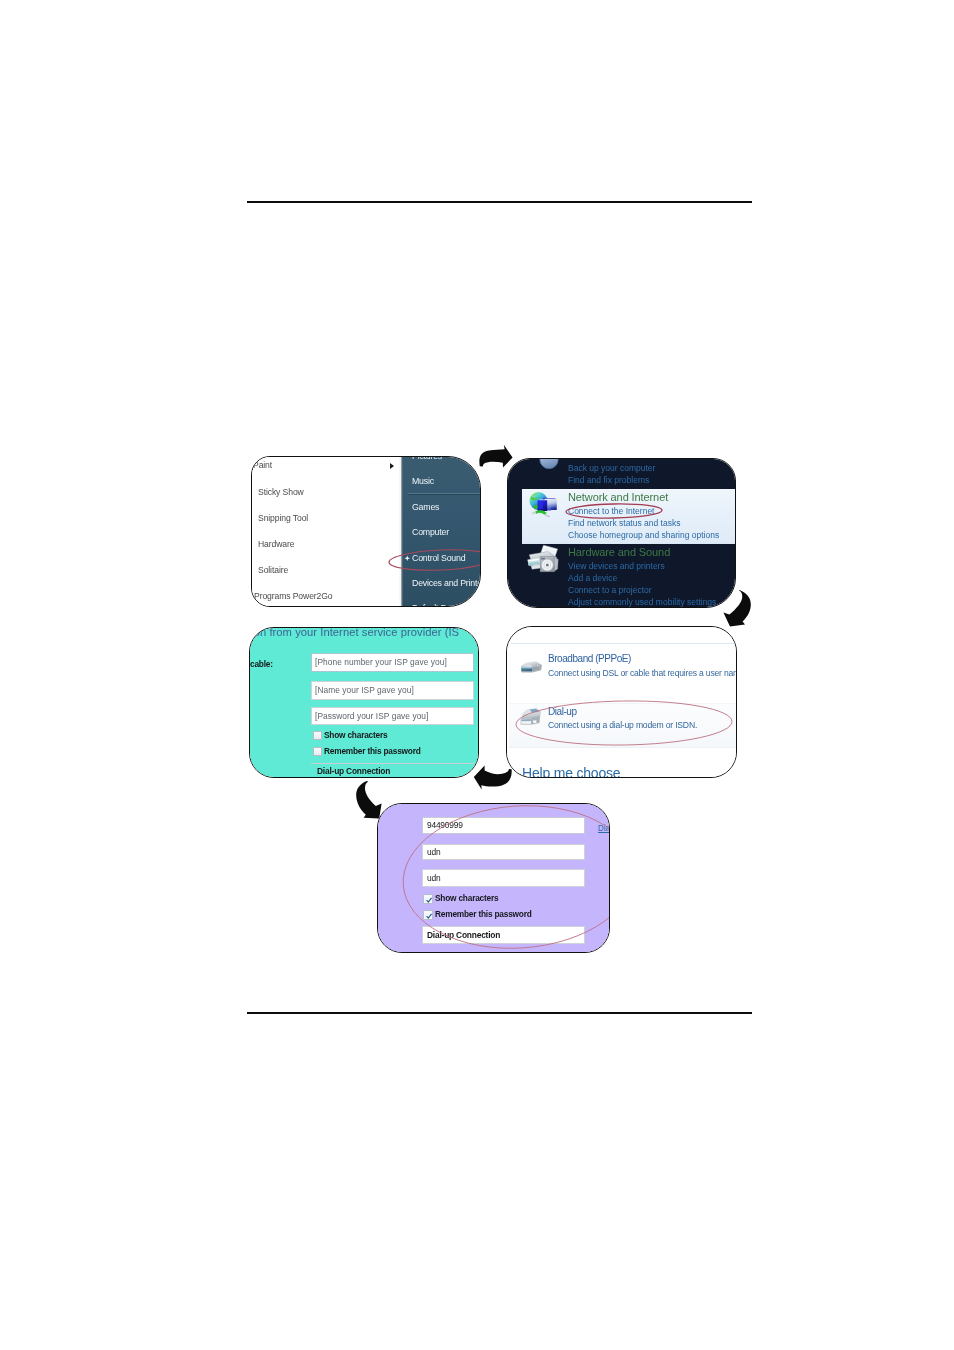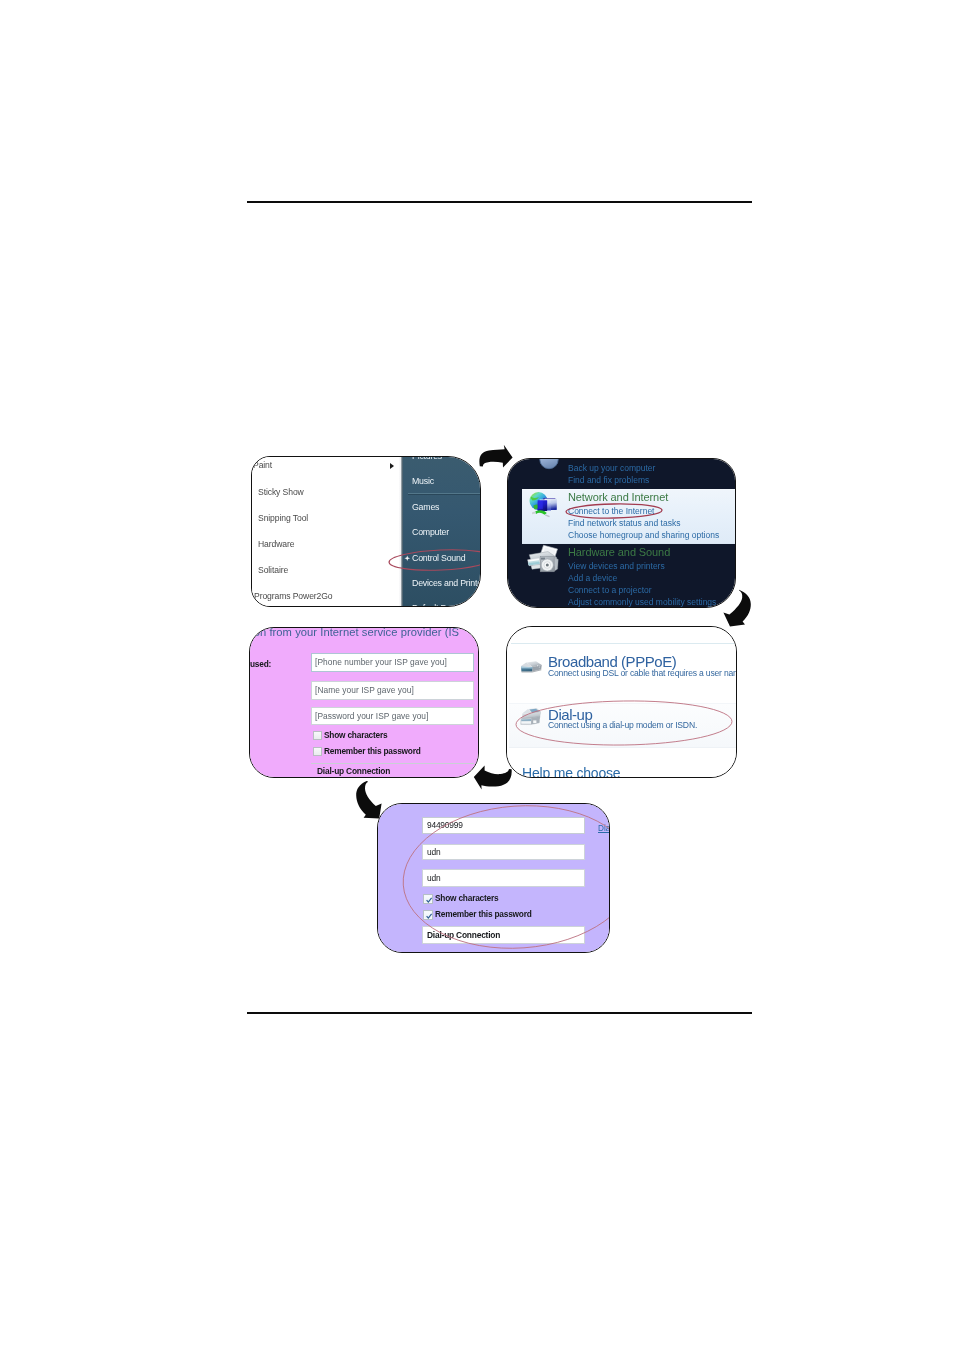--- a/index.html
+++ b/index.html
@@ -40,21 +40,21 @@
        background:linear-gradient(180deg,#eff5fb 0%,#e6f0fa 50%,#dfebf7 100%);
        border-top:1px solid #f4f8fc;border-bottom:1px solid #dae7f4;}
   #p2 .h{position:absolute;font-size:11.0px;color:#3c7a45;white-space:nowrap;
        letter-spacing:-0.1px;}
   #p2 .a{position:absolute;font-size:8.5px;color:#2b6aa5;white-space:nowrap;
        letter-spacing:0px;}
   #p2 .ico{position:absolute;}
 
   
   #p3{left:249px;top:627px;width:230px;height:151px;border-radius:25px;}
-  #p3 .fm{position:absolute;left:-4px;top:-4px;width:262px;height:170px;background:#f0abfc;}
+  #p3 .fm{position:absolute;left:-4px;top:-4px;width:262px;height:170px;background:#5eead4;}
   #p3 .hd{position:absolute;font-size:11.2px;color:#3f6295;white-space:nowrap;
        letter-spacing:0.05px;}
   #p3 .lb{position:absolute;font-size:8.3px;color:#16181b;white-space:nowrap;font-weight:bold;
        letter-spacing:-0.2px;}
   #p3 .inp{position:absolute;box-sizing:border-box;background:#fff;
        border:1px solid #cdd3d9;}
   #p3 .inp.focus{border-color:#aec5d4;}
   #p3 .ph{position:absolute;font-size:8.4px;color:#5e666d;white-space:nowrap;
        letter-spacing:0.05px;}
   #p3 .cb{position:absolute;width:9px;height:9px;box-sizing:border-box;
@@ -64,21 +64,21 @@
   #p3 .nm{position:absolute;font-size:8.4px;color:#16181b;white-space:nowrap;font-weight:bold;
        letter-spacing:-0.2px;}
   #p3 .hr{position:absolute;height:1px;background:#c9cfd5;}
 
   
   #p4{left:506px;top:626px;width:231px;height:152px;border-radius:26px;}
   #p4 .ct{position:absolute;left:-4px;top:-4px;width:262px;height:170px;background:#fff;}
   #p4 .rowhl{position:absolute;left:6px;width:256px;
        background:linear-gradient(180deg,#fcfdfe,#f5f8fb);
        border-top:1px solid #f3f6f9;border-bottom:1px solid #eef2f6;}
-  #p4 .t{position:absolute;font-size:15px;color:#2f62a0;white-space:nowrap;
+  #p4 .t{position:absolute;font-size:10px;color:#2f62a0;white-space:nowrap;
        letter-spacing:-0.45px;}
   #p4 .d{position:absolute;font-size:8.6px;color:#35689f;white-space:nowrap;
        letter-spacing:-0.2px;}
   #p4 .hlk{position:absolute;font-size:14px;color:#2a6ba8;white-space:nowrap;
        text-decoration:underline;letter-spacing:-0.2px;}
   #p4 .sep{position:absolute;height:1px;background:#dbeaf0;}
 
   
   #p5{left:377px;top:803px;width:233px;height:150px;border-radius:25px;}
   #p5 .fm{position:absolute;left:-4px;top:-4px;width:262px;height:170px;background:#c4b5fd;}
@@ -245,21 +245,21 @@
       <div class="a" style="left:64px;top:142px;">Adjust commonly used mobility settings</div>
       <svg style="position:absolute;left:0;top:0;width:258px;height:170px;overflow:visible;" viewBox="0 0 258 170">
         <ellipse cx="110" cy="56" rx="48" ry="7" transform="rotate(-1 110 56)" fill="none" stroke="#a23c50" stroke-width="1.3"></ellipse>
       </svg>
     </div>
   </div>
 
   <div class="panel" id="p3">
     <div class="fm">
       <div class="hd" style="left:2px;top:2px;">tion from your Internet service provider (IS</div>
-      <div class="lb" style="left:4px;top:35px;">used:</div>
+      <div class="lb" style="left:4px;top:35px;">cable:</div>
 
       <div class="inp focus" style="left:65px;top:29px;width:163px;height:19px;"></div>
       <div class="ph" style="left:69px;top:33px;">[Phone number your ISP gave you]</div>
 
       <div class="inp" style="left:65px;top:57px;width:163px;height:19px;"></div>
       <div class="ph" style="left:69px;top:61px;">[Name your ISP gave you]</div>
 
       <div class="inp" style="left:65px;top:83px;width:163px;height:18px;"></div>
       <div class="ph" style="left:69px;top:87px;">[Password your ISP gave you]</div>
 

